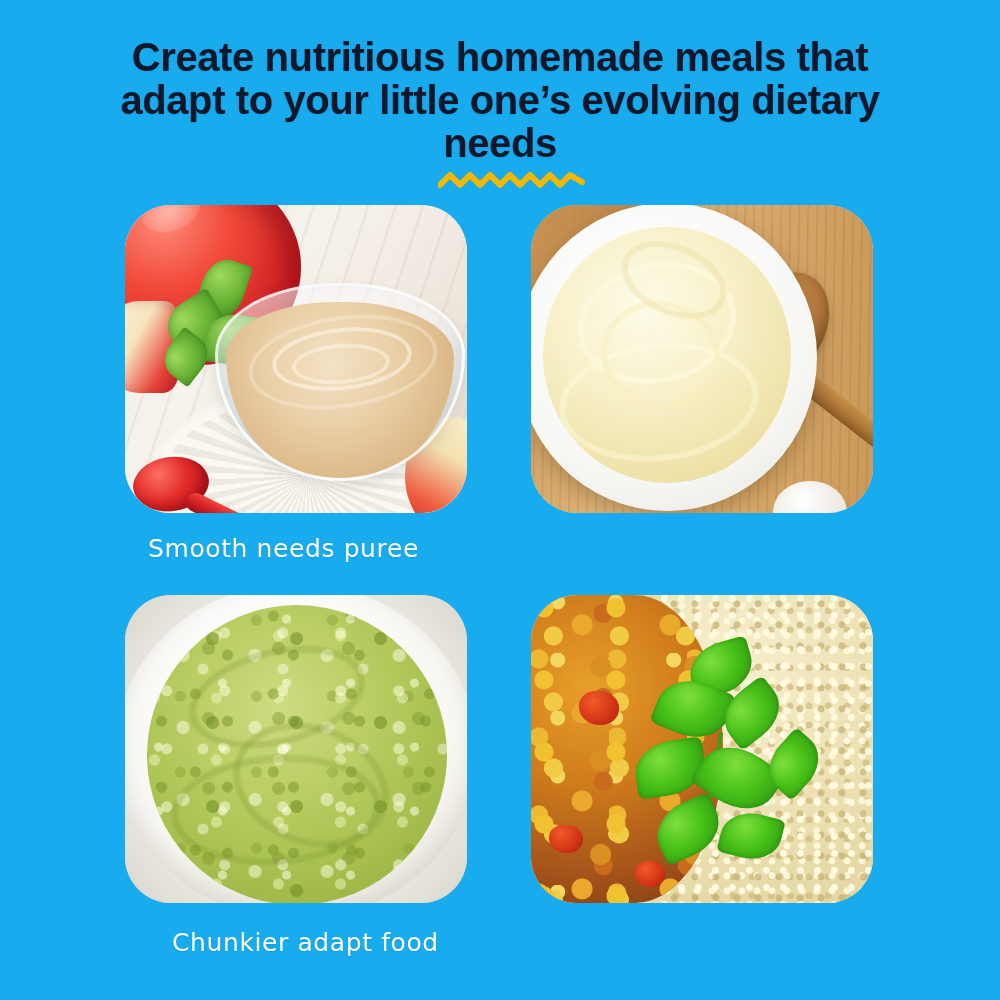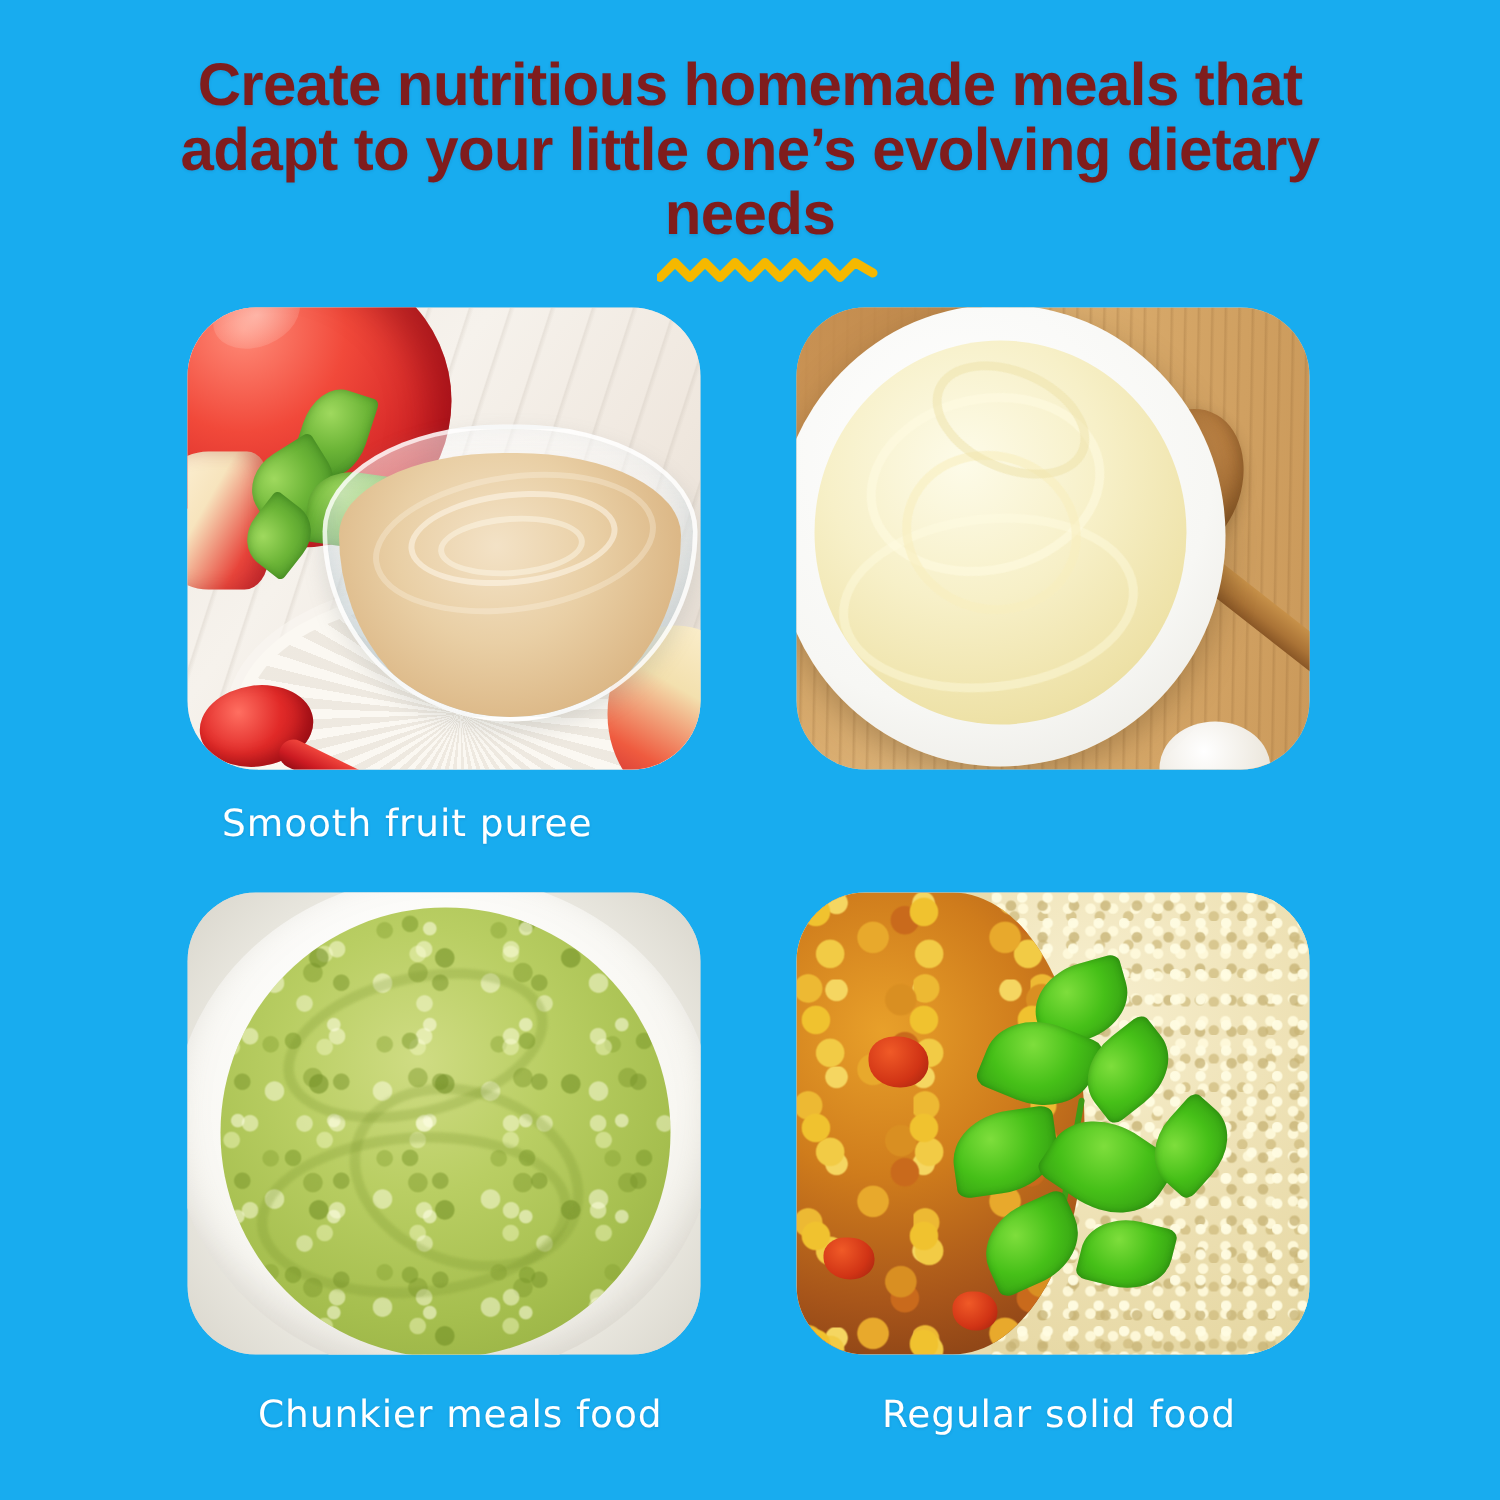--- a/index.html
+++ b/index.html
@@ -24,21 +24,21 @@
     overflow: hidden;
   }
 
   
   .headline {
     position: absolute;
     left: 90px;
     top: 36px;
     width: 820px;
     text-align: center;
-    color: #7f1d1d;
+    color: #0f172a;
     font-family: "Liberation Sans", sans-serif;
     font-weight: bold;
     font-size: 40px;
     line-height: 43px;
     letter-spacing: -0.4px;
     white-space: pre-line;
     text-shadow: 0 1px 2px rgba(0,90,140,0.18);
   }
 
   
@@ -415,21 +415,21 @@
       <div class="t1-spoon"></div>
       <div class="t1-bowl">
         <div class="t1-puree">
           <div class="t1-swirl s3"></div>
           <div class="t1-swirl s1"></div>
           <div class="t1-swirl s2"></div>
         </div>
       </div>
     </div>
   </div>
-  <div class="caption cap-1">Smooth fruit puree</div>
+  <div class="caption cap-1">Smooth needs puree</div>
 
   <div class="tile tile-2">
     <div class="scene">
       <div class="t2-board"></div>
       <div class="t2-grain"></div>
       <div class="t2-strip"></div>
       <div class="t2-garlic"></div>
       <div class="t2-spoon-handle"></div>
       <div class="t2-spoon-bowl"></div>
       <div class="t2-bowl">
@@ -448,21 +448,21 @@
       <div class="t3-bg"></div>
       <div class="t3-rim"></div>
       <div class="t3-food">
         <div class="t3-tex"></div>
         <div class="t3-ridge a"></div>
         <div class="t3-ridge b"></div>
         <div class="t3-ridge c"></div>
       </div>
     </div>
   </div>
-  <div class="caption cap-3">Chunkier meals food</div>
+  <div class="caption cap-3">Chunkier adapt food</div>
 
   <div class="tile tile-4">
     <div class="scene">
       <div class="t4-bg"></div>
       <div class="t4-couscous"></div>
       <div class="t4-curry"></div>
       <div class="t4-tomato a"></div>
       <div class="t4-tomato b"></div>
       <div class="t4-tomato c"></div>
       <div class="t4-herb">
@@ -471,15 +471,14 @@
         <div class="lf l2"></div>
         <div class="lf l3"></div>
         <div class="lf l4"></div>
         <div class="lf l5"></div>
         <div class="lf l6"></div>
         <div class="lf l7"></div>
         <div class="lf l8"></div>
       </div>
     </div>
   </div>
-  <div class="caption cap-4">Regular solid food</div>
 
 </div>
 
 </body></html>

